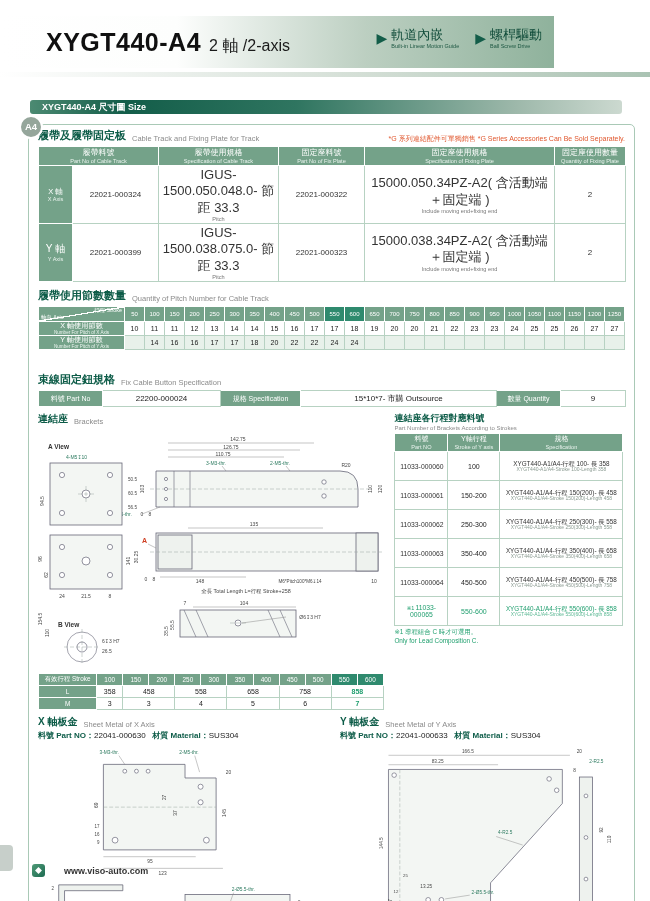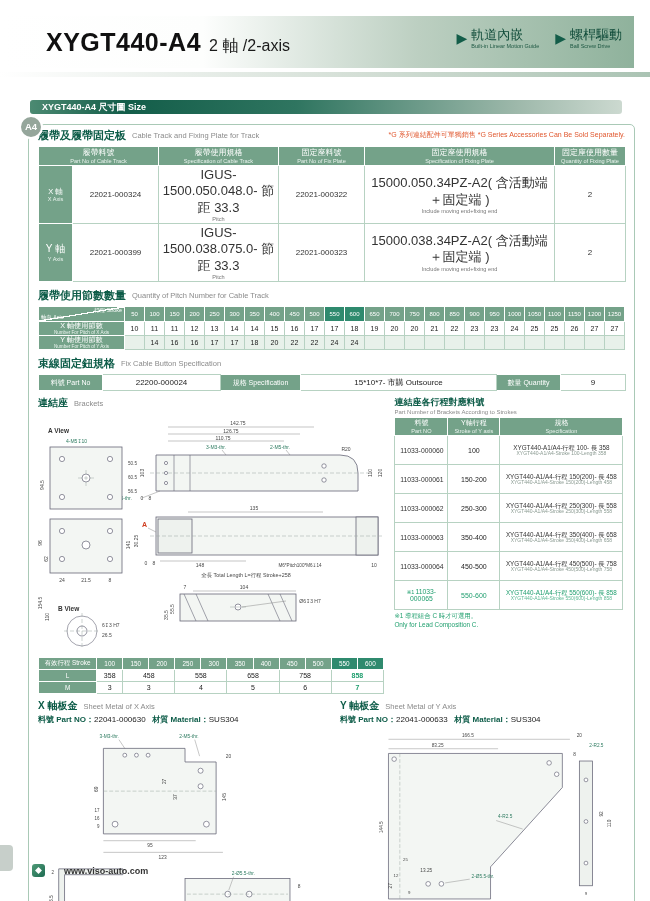--- a/index.html
+++ b/index.html
@@ -1,34 +1,34 @@
 <!DOCTYPE html>
 <html><head>
 <meta charset="utf-8">
 <style>
 *{margin:0;padding:0;box-sizing:border-box}
 html,body{width:650px;height:901px}
 body{font-family:"Liberation Sans","DejaVu Sans",sans-serif;background:#fff;position:relative;color:#222;overflow:hidden;font-size:10px}
 
-.header{position:absolute;top:16px;left:0;width:634px;height:52px;background:linear-gradient(90deg,#ffffff 0%,#fdfefd 32%,#bccfc1 66%,#8fb29c 100%);display:flex;align-items:center}
+.header{position:absolute;top:16px;left:0;width:554px;height:52px;background:linear-gradient(90deg,#ffffff 0%,#fdfefd 32%,#bccfc1 66%,#8fb29c 100%);display:flex;align-items:center}
 .title{margin-left:46px;display:flex;align-items:baseline;gap:8px;white-space:nowrap}
 .title .model{font-size:25px;font-weight:bold;color:#101010;letter-spacing:.5px}
 .title .axes{font-size:16px;color:#1a1a1a}
 .badges{position:absolute;right:12px;top:12px;display:flex;gap:16px}
 .badge{display:flex;align-items:center;gap:4px}
 .badge .arrow{color:#135d49;font-size:14px;line-height:1}
 .badge .txt .zh{font-size:13px;font-weight:normal;color:#0e4a38;line-height:1.15}
 .badge .txt .en{font-size:5.5px;color:#1d5742;line-height:1.1}
 .header-substrip{position:absolute;top:72px;left:0;width:650px;height:5px;background:linear-gradient(90deg,#ffffff,#d4dfd6 55%,#aac3b3)}
 
 .size-bar{position:absolute;top:100px;left:30px;width:592px;height:14px;border-radius:3px;background:linear-gradient(90deg,#4c8a72 0%,#135d49 16%,#2f7560 45%,#9db8aa 82%,#ccd9d0 100%);color:#fff;font-size:9px;font-weight:bold;line-height:14px;padding-left:12px}
 
 .panel{position:absolute;top:124px;left:28px;width:607px;background:#fff;border:1.5px solid #a9c9b6;border-radius:16px 5px 5px 5px;padding:1px 9px 6px}
 .panel-badge{position:absolute;top:-10px;left:-10px;width:24px;height:24px;border-radius:50%;background:#95a69b;border:2px solid #fff;color:#fff;font-size:9.5px;font-weight:bold;text-align:center;line-height:20px}
-.sec-head{display:flex;align-items:center;margin:2px 0 3px}
+.sec-head{display:flex;align-items:flex-end;margin:2px 0 3px}
 .sec-head .zh{font-size:11px;font-weight:bold;color:#0d5c48}
 .sec-head .en{font-size:7.5px;color:#8b8b8b;margin-left:6px}
 .note{margin-left:auto;font-size:7px;color:#e0572e;text-align:right;line-height:1.2}
 
 table.tbl{border-collapse:collapse;table-layout:fixed}
 .tbl th{background:#74a289;color:#fff;font-weight:normal;border:1px solid #fff;padding:1px;vertical-align:middle;text-align:center}
 .tbl td{border:1px solid #b7d2c2;padding:1px 2px;text-align:center;vertical-align:middle;background:#fff}
 .th-zh{font-size:8px;line-height:1.25}
 .th-en{font-size:5.6px;line-height:1.1;color:#eaf3ee}
 .cell-main{font-size:13px;line-height:1.25;color:#333}
@@ -306,21 +306,21 @@
           <td></td>
           <td></td>
           <td></td>
           <td></td>
           <td></td>
           <td></td>
         </tr>
     </tbody>
   </table>
 
-  <div class="sec-head" style="margin-top:6px">
+  <div class="sec-head" style="margin-top:22px">
     <span class="zh">束線固定鈕規格</span>
     <span class="en">Fix Cable Button Specification</span>
   </div>
   <table class="tbl btn-tbl" style="width:587px">
     <colgroup>
         <col style="width:64px">
         <col style="width:118px">
         <col style="width:80px">
         <col style="width:196px">
         <col style="width:64px">

